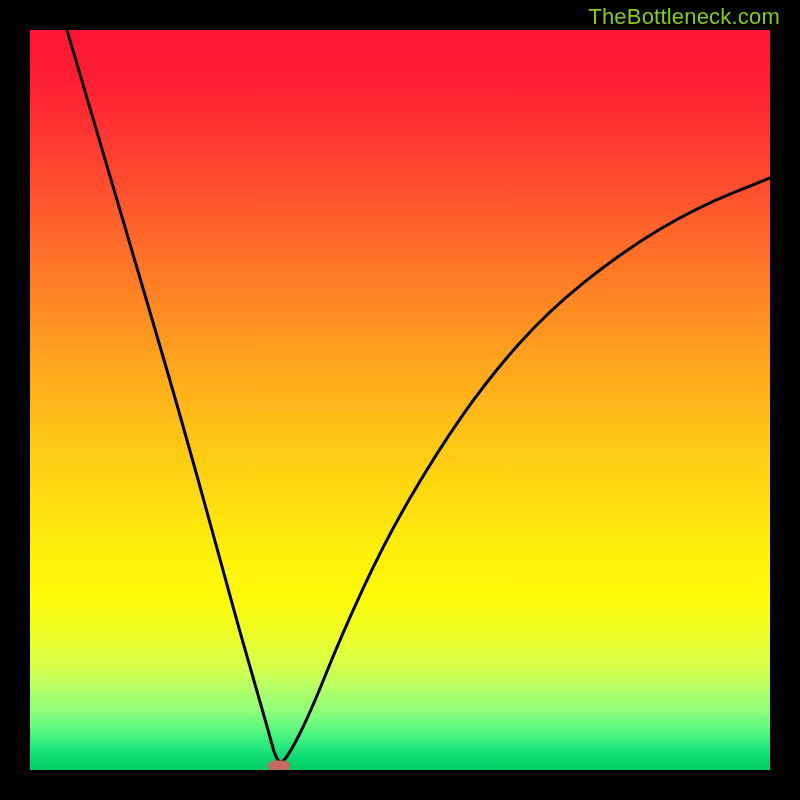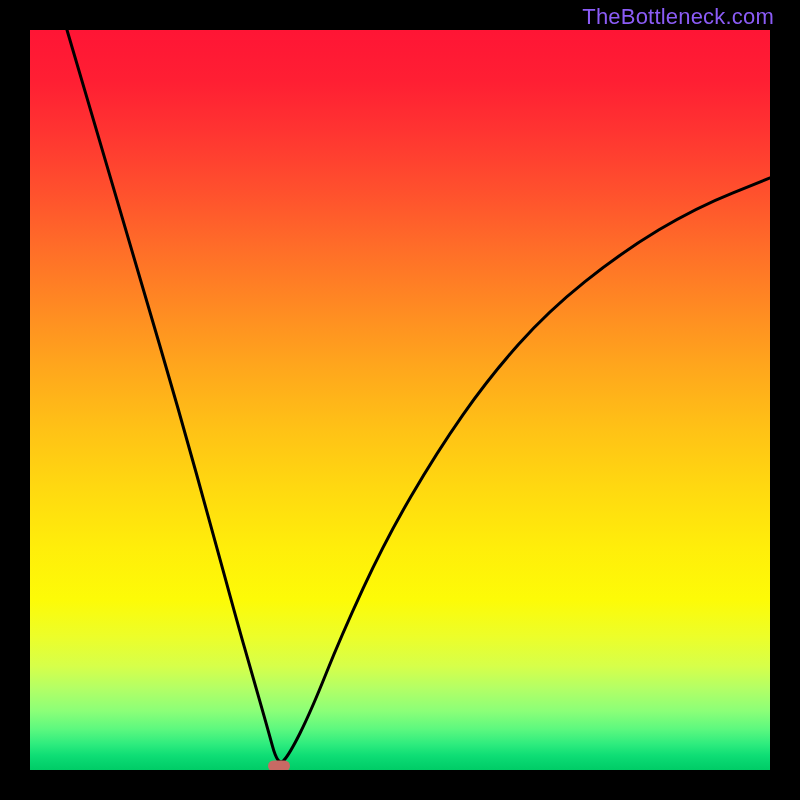--- a/index.html
+++ b/index.html
@@ -13,22 +13,22 @@
   }
   .outer {
     position: relative;
     width: 800px;
     height: 800px;
     background: #000;
   }
   .watermark {
     position: absolute;
     top: 4px;
-    right: 26px;
-    color: #8b5cf6;
+    right: 20px;
+    color: #84cc16;
     font-size: 22px;
     font-weight: 400;
     letter-spacing: 0.2px;
     z-index: 10;
   }
   .plot-area {
     position: absolute;
     left: 30px;
     top: 30px;
     width: 740px;

